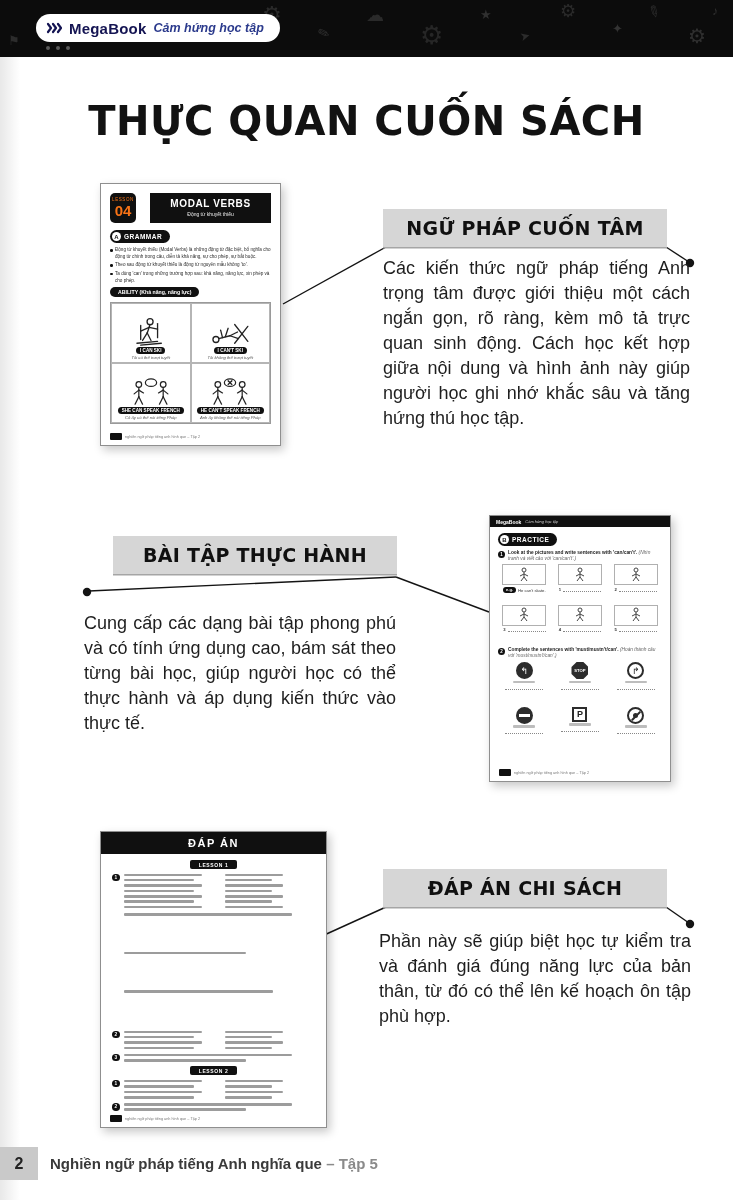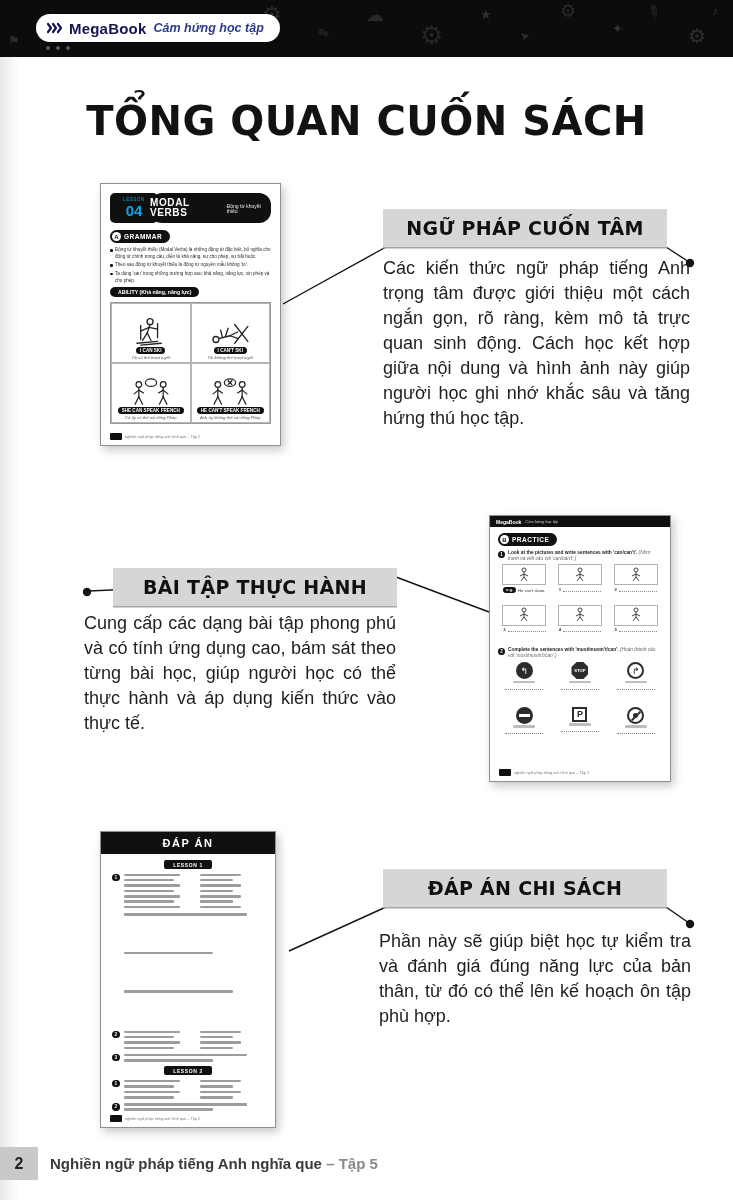--- a/index.html
+++ b/index.html
@@ -36,26 +36,26 @@
   .t-foot{position:absolute;left:9px;right:9px;bottom:5px;display:flex;align-items:center;gap:3px}
   .t-foot .chip{width:12px;height:7px;background:#101010;border-radius:1px;flex:0 0 auto}
   .t-foot .txt{font-size:3.8px;color:#7a7a7a;white-space:nowrap;overflow:hidden}
   .ab-pill{position:absolute;display:flex;align-items:center;gap:3px;background:#101010;border-radius:8px;
            color:#fff;padding:0 8px 0 2px;height:13px}
   .ab-pill .cir{width:9px;height:9px;border-radius:50%;background:#fff;color:#101010;font-size:6px;
                 font-weight:bold;display:flex;align-items:center;justify-content:center}
   .ab-pill .lbl{font-size:6.5px;font-weight:bold;letter-spacing:.5px}
 
   
-  .t1-badge{position:absolute;left:9px;top:9px;width:48px;height:30px;background:#101010;border-radius:5px;
-            color:#0ea5e9;display:flex;flex-direction:column;align-items:center;justify-content:center;line-height:1}
+  .t1-badge{position:absolute;left:9px;top:9px;width:26px;height:30px;background:#101010;border-radius:5px;
+            color:#f97316;display:flex;flex-direction:column;align-items:center;justify-content:center;line-height:1}
   .t1-badge .bl{font-size:4.5px;letter-spacing:.6px}
   .t1-badge .bn{font-size:15px;font-weight:bold;margin-top:1px}
-  .t1-titleblock{position:absolute;left:49px;top:9px;right:9px;height:30px;background:#101010;border-radius:12px;
-                 color:#fff;display:flex;align-items:center;justify-content:center;line-height:1}
+  .t1-titleblock{position:absolute;left:49px;top:9px;right:9px;height:30px;background:#101010;border-radius:0;
+                 color:#fff;display:flex;flex-direction:column;align-items:center;justify-content:center;line-height:1}
   .t1-title{font-size:10px;font-weight:bold;letter-spacing:.6px}
   .t1-sub{font-size:5px;margin-top:2.5px;color:#e9e9e9}
   .t1-notes{position:absolute;left:9px;top:63px;right:9px}
   .note{font-size:4.6px;line-height:1.45;color:#2c2c2c;margin-bottom:2px;padding-left:5px;position:relative}
   .note::before{content:"";position:absolute;left:0;top:2px;width:2.5px;height:2.5px;background:#111;border-radius:50%}
   .t1-ability{position:absolute;left:9px;top:103px;height:10px;background:#101010;border-radius:5px;color:#fff;
               font-size:5.2px;font-weight:bold;display:inline-flex;align-items:center;padding:0 8px;white-space:nowrap}
   .t1-grid{position:absolute;left:9px;top:118px;right:9px;bottom:21px;border:1px solid #9a9a9a;
            display:grid;grid-template-columns:1fr 1fr;grid-template-rows:1fr 1fr}
   .t1-cell{border:1px solid #b5b5b5;display:flex;flex-direction:column;align-items:center;
@@ -170,21 +170,21 @@
   </div>
   <div class="pill-dots">
       <i></i>
       <i></i>
       <i></i>
     </div>
 </header>
 
 <div class="gutter"></div>
 
-<h1 class="title">TỔNG QUAN CUỐN SÁCH</h1>
+<h1 class="title">THỰC QUAN CUỐN SÁCH</h1>
 
 <div class="thumb" style="left:100px;top:183px;width:181px;height:263px">
   <div class="t1-badge">
     <span class="bl">LESSON</span>
     <span class="bn">04</span>
   </div>
   <div class="t1-titleblock">
     <div class="t1-title">MODAL VERBS</div>
     <div class="t1-sub">Động từ khuyết thiếu</div>
   </div>
@@ -280,21 +280,21 @@
   </div>
   <div class="t-foot">
     <span class="chip"></span>
     <span class="txt">nghiền ngữ pháp tiếng anh hình que – Tập 2</span>
   </div>
 </div>
 
 <div class="hbox" style="left:383px;top:209px">NGỮ PHÁP CUỐN TÂM</div>
 <p class="para" style="left:383px;top:256px;width:307px">Các kiến thức ngữ pháp tiếng Anh trọng tâm được giới thiệu một cách ngắn gọn, rõ ràng, kèm mô tả trực quan sinh động. Cách học kết hợp giữa nội dung và hình ảnh này giúp người học ghi nhớ khắc sâu và tăng hứng thú học tập.</p>
 
-<div class="hbox" style="left:113px;top:568px">BÀI TẬP THỰC HÀNH</div>
+<div class="hbox" style="left:113px;top:536px">BÀI TẬP THỰC HÀNH</div>
 <p class="para" style="left:84px;top:611px;width:312px">Cung cấp các dạng bài tập phong phú và có tính ứng dụng cao, bám sát theo từng bài học, giúp người học có thể thực hành và áp dụng kiến thức vào thực tế.</p>
 
 <div class="thumb" style="left:489px;top:515px;width:182px;height:267px">
   <div class="t2-band">
     <span class="b">MegaBook</span>
     <span class="t">Cảm hứng học tập</span>
   </div>
   <div class="ab-pill" style="left:8px;top:17px">
     <span class="cir">B</span>
     <span class="lbl">PRACTICE</span>
@@ -453,21 +453,21 @@
       <span class="cap-bar"></span>
       <span class="ans-line"></span>
     </div>
   </div>
   <div class="t-foot">
     <span class="chip"></span>
     <span class="txt">nghiền ngữ pháp tiếng anh hình que – Tập 2</span>
   </div>
 </div>
 
-<div class="thumb" style="left:100px;top:831px;width:176px;height:297px">
+<div class="thumb" style="left:100px;top:831px;width:227px;height:297px">
   <div class="t3-head">ĐÁP ÁN</div>
   <div class="t3-body">
     <span class="les-chip">LESSON 1</span>
     <div class="g-row">
       <span class="g-dot">1</span>
       <div class="cols2">
           <i class="bar"></i>
           <i class="bar"></i>
           <i class="bar"></i>
           <i class="bar"></i>

